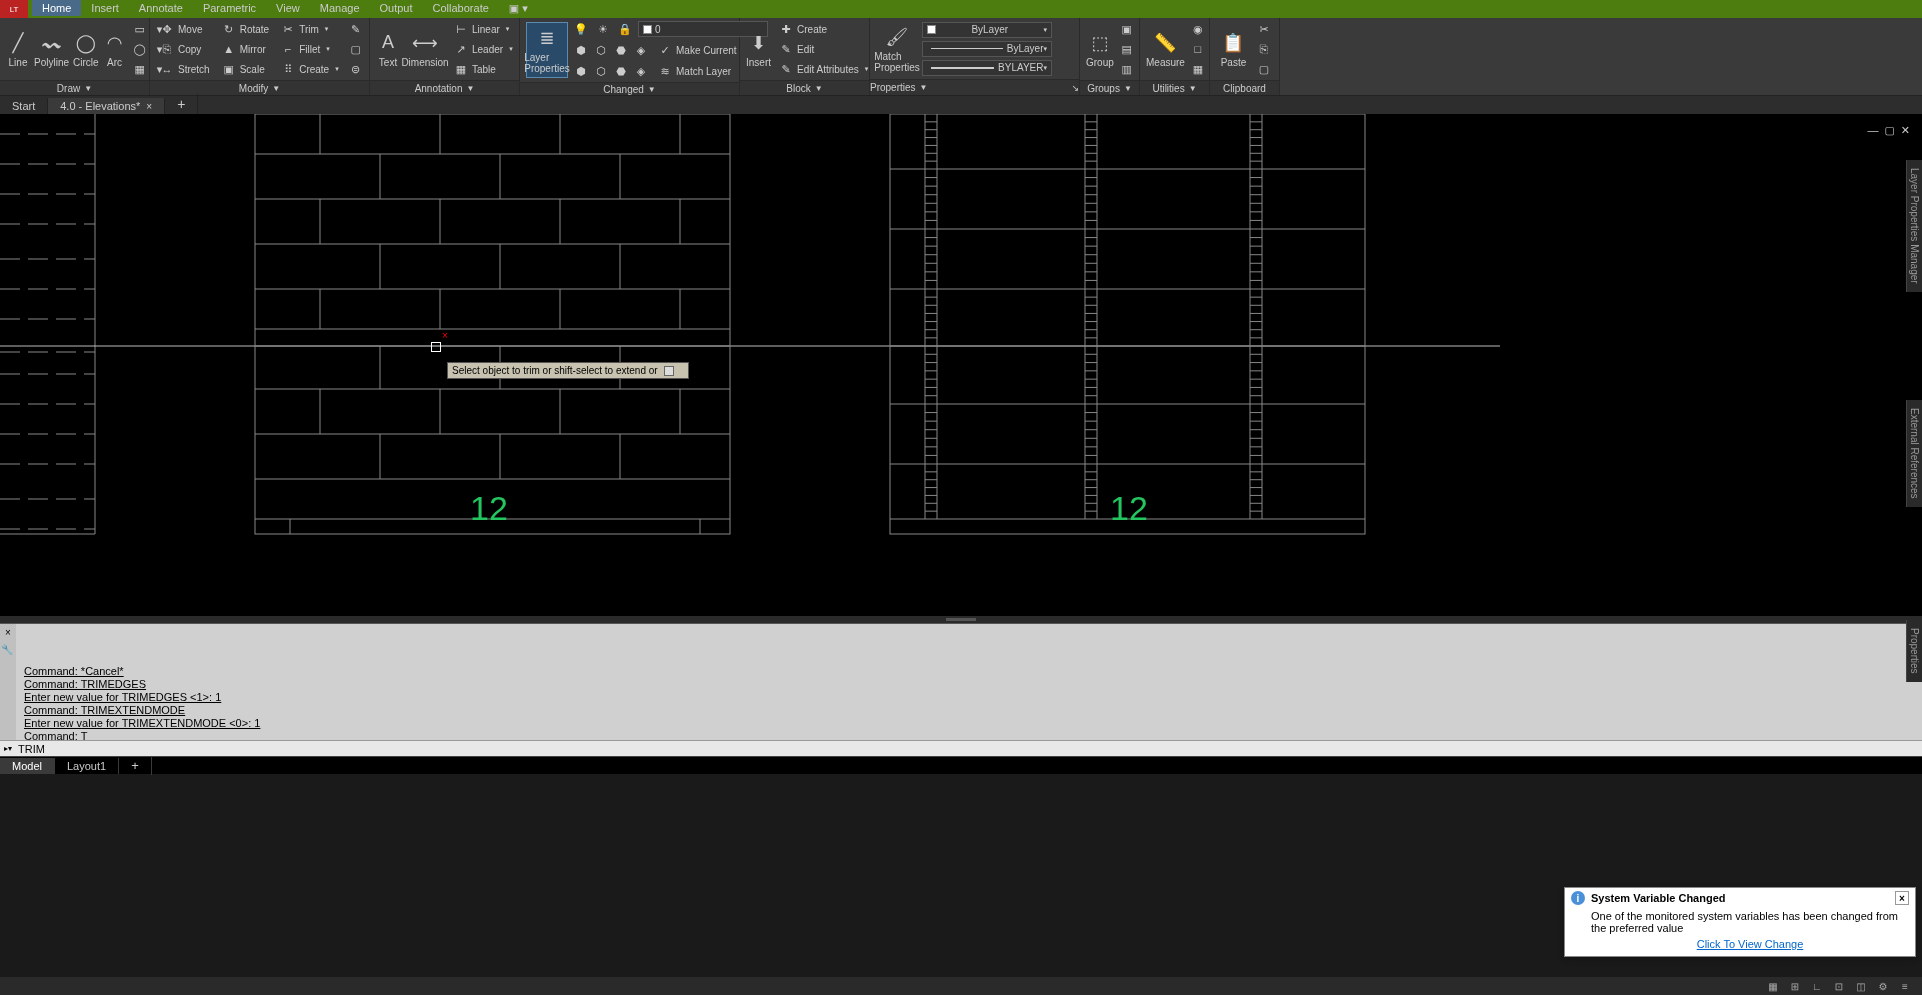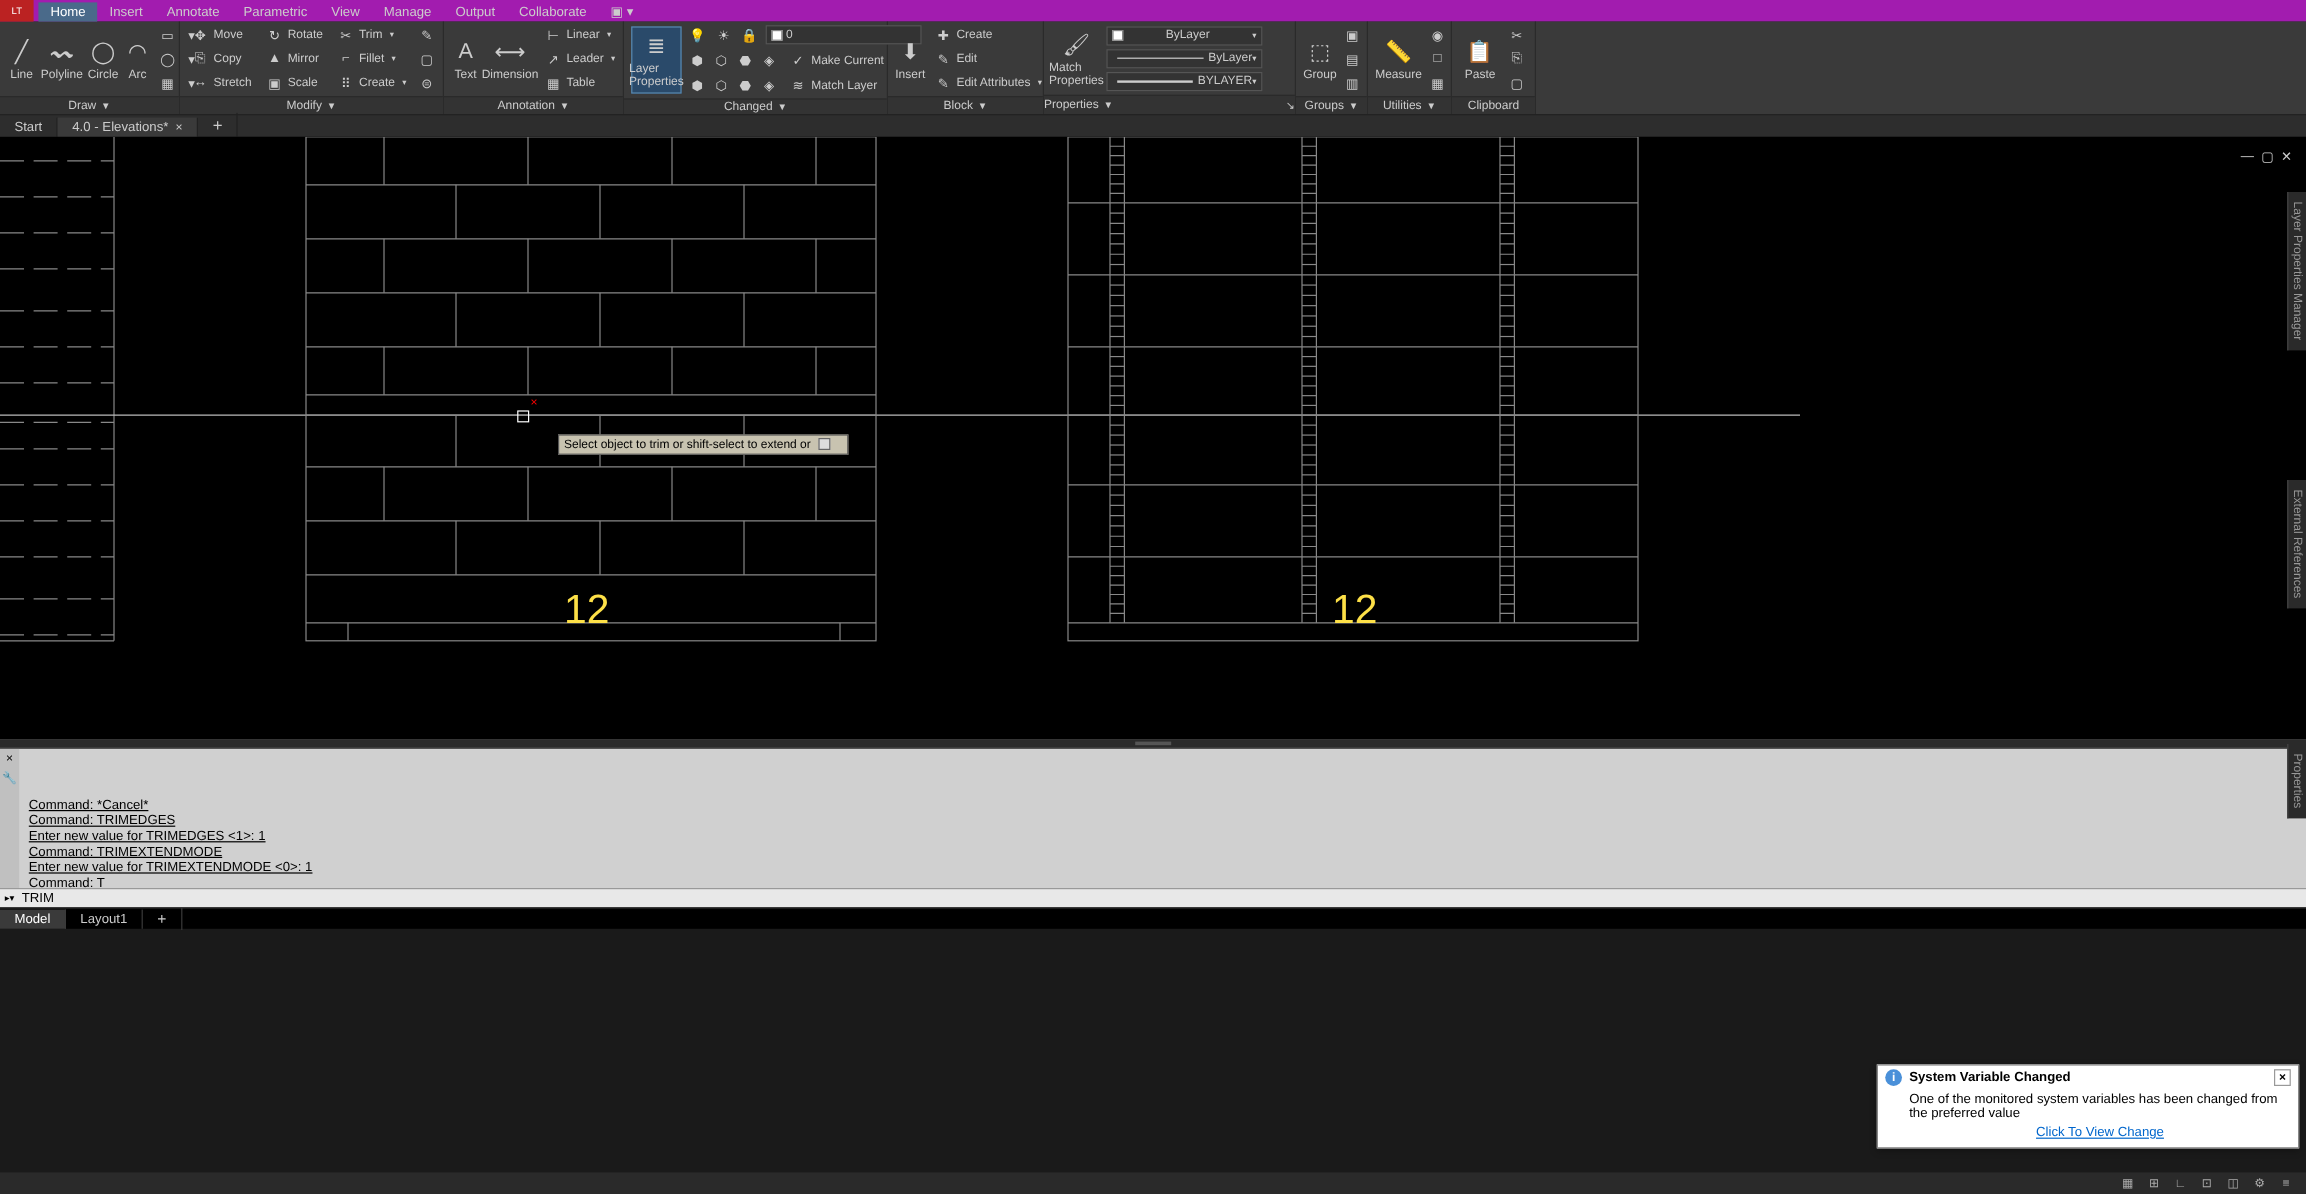--- a/index.html
+++ b/index.html
@@ -1,19 +1,19 @@
 <!DOCTYPE html>
 <html><head>
 <meta charset="utf-8">
 <style>
 * { box-sizing: border-box; margin: 0; padding: 0; font-family: "Segoe UI", Arial, sans-serif; }
 body { background: #1a1a1a; color: #ddd; overflow: hidden; width: 1922px; height: 995px; position: relative; }
 
 
-.menubar { height: 18px; background: #a21caf; display: flex; align-items: flex-end; font-size: 11px; }
+.menubar { height: 18px; background: #4d7c0f; display: flex; align-items: flex-start; font-size: 11px; }
 .menubar .logo { width: 28px; height: 18px; background: #b22; margin-right: 4px; display:flex;align-items:center;justify-content:center;font-size:8px;color:#fff;}
 .menubar .tab { padding: 2px 10px; cursor: pointer; color: #ccc; }
 .menubar .tab.active { background: #4a6a8a; color: #fff; }
 
 
 .ribbon { height: 78px; background: #3a3a3a; display: flex; border-bottom: 1px solid #222; }
 .panel { border-right: 1px solid #2a2a2a; display: flex; flex-direction: column; }
 .panel-body { flex: 1; display: flex; align-items: center; padding: 2px 6px; gap: 4px; }
 .panel-title { height: 16px; font-size: 10px; color: #ccc; text-align: center; background: #333; border-top:1px solid #2a2a2a; display:flex; align-items:center; justify-content:center; gap:4px; cursor:pointer;}
 .panel-title .arrow { font-size:8px; }
@@ -83,21 +83,21 @@
 
 .layouttabs { height:18px; background:#000000; display:flex; align-items:center; font-size:11px; border-top:1px solid #444;}
 .layouttab{padding:2px 12px;color:#ccc;cursor:pointer;border-right:1px solid #3a3a3a;}
 .layouttab.active{background:#3a3a3a;color:#fff;}
 .layouttab.plus{font-size:13px;}
 
 
 .statusbar { position:absolute; bottom:0; left:0; right:0; height:18px; background:#2a2a2a; display:flex; align-items:center; justify-content:flex-end; gap:4px; padding:0 8px; font-size:10px; color:#aaa;}
 .statusbar .sb{width:18px;height:14px;display:flex;align-items:center;justify-content:center;cursor:pointer;}
 
-.big-num{position:absolute;color:#fde047;font-family:Arial;font-size:34px;font-weight:300;}
+.big-num{position:absolute;color:#22c55e;font-family:Arial;font-size:34px;font-weight:300;}
 
 </style>
 </head>
 <body>
 
 <div class="menubar">
   <div class="logo">LT</div>
   <div class="tab active">Home</div>
   <div class="tab">Insert</div>
   <div class="tab">Annotate</div>
@@ -665,21 +665,21 @@
           <line x1="1250" y1="389.2857142857143" x2="1262" y2="389.2857142857143" stroke="#888"></line>
           <line x1="1250" y1="397.14285714285717" x2="1262" y2="397.14285714285717" stroke="#888"></line>
         </g>
     </g>
   </svg>
   <div class="big-num" style="left:470px;top:375px">12</div>
   <div class="big-num" style="left:1110px;top:375px">12</div>
 
   <div class="cursor-box" style="left:431px;top:228px"></div>
   <div class="cursor-x" style="left:442px;top:218px">×</div>
-  <div class="tooltip" style="left:465px;top:248px"><span>Select object to trim or shift-select to extend or</span><span class="sq"></span></div>
+  <div class="tooltip" style="left:447px;top:248px"><span>Select object to trim or shift-select to extend or</span><span class="sq"></span></div>
 
   <div class="viewctrl">
     <span>—</span>
     <span>▢</span>
     <span>✕</span>
   </div>
 </div>
 
 <div class="side-label">Layer Properties Manager</div>
 <div class="side-label s2">External References</div>

